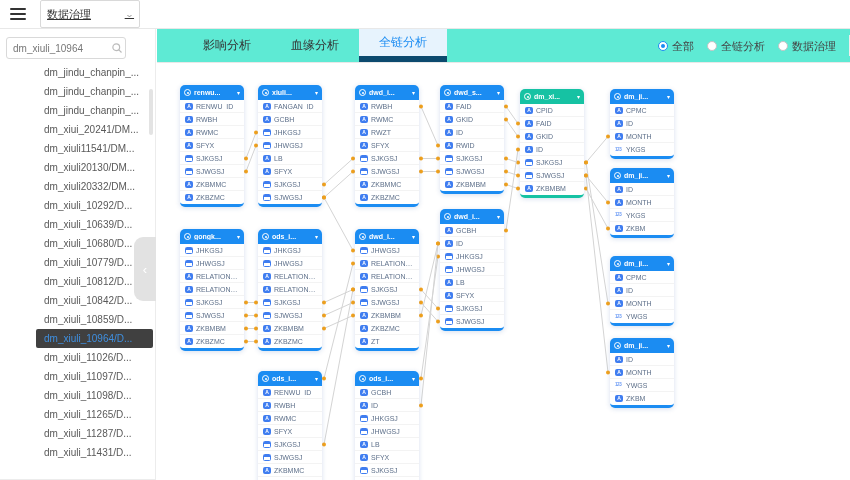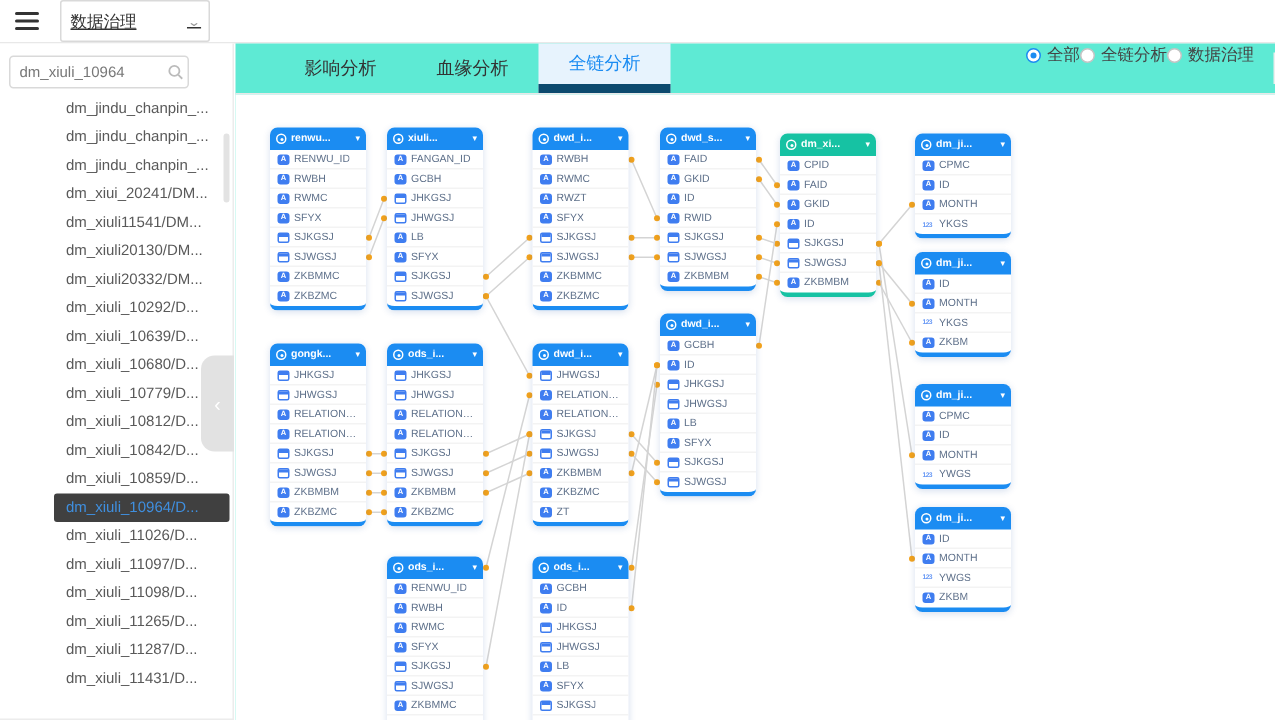--- a/index.html
+++ b/index.html
@@ -33,21 +33,21 @@
   .collapse-handle { position:absolute; left:-21px; top:208px; width:22px; height:64px; background:#e2e2e2;
     border-radius:9px 0 0 9px; display:flex; align-items:center; justify-content:center;
     color:#fff; font-size:13px; cursor:pointer; }
   .sidebar .handle-anchor { position:absolute; right:0; top:0; bottom:0; width:0; }
 
   
   .main { position:absolute; left:157px; top:29px; right:0; bottom:0; background:#5eead4; }
   .tabbar { height:34px; border-bottom:1px solid #e8e8e8; display:flex; align-items:stretch; padding-left:26px; position:relative; }
   .tab { padding:0 20px; font-size:12px; color:#333; display:flex; align-items:center; cursor:pointer; }
   .tab.active { color:#1b8cf2; background:#e7f3fd; border-bottom:6px solid #0c4a6e; }
-  .radios { position:absolute; right:14px; top:0; height:34px; display:flex; align-items:flex-start; }
+  .radios { position:absolute; right:14px; top:0; height:34px; display:flex; align-items:center; gap:13px; }
   .radio { display:flex; align-items:center; gap:4px; font-size:11px; color:#444; cursor:pointer; }
   .radio .dot { width:10px; height:10px; border-radius:50%; border:1px solid #c4c4c4; background:#fff; position:relative; }
   .radio.sel .dot { border-color:#1b8cf2; }
   .radio.sel .dot::after { content:""; position:absolute; left:2px; top:2px; width:4px; height:4px; border-radius:50%; background:#1b8cf2; }
   .tabbar .endline { position:absolute; right:0; top:6px; bottom:6px; width:1px; background:#eee; }
 
   
   .canvas { position:absolute; left:0; top:34px; right:0; bottom:0; overflow:hidden; background:#fff; }
   #edge-layer { position:absolute; left:0; top:0; width:100%; height:100%; z-index:1; }
   .card { position:absolute; width:64px; background:#fff; border-radius:5px; z-index:2;

